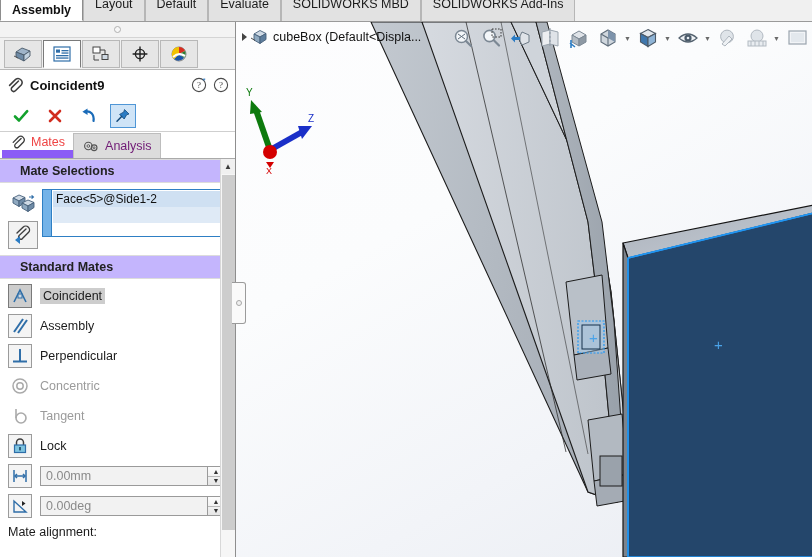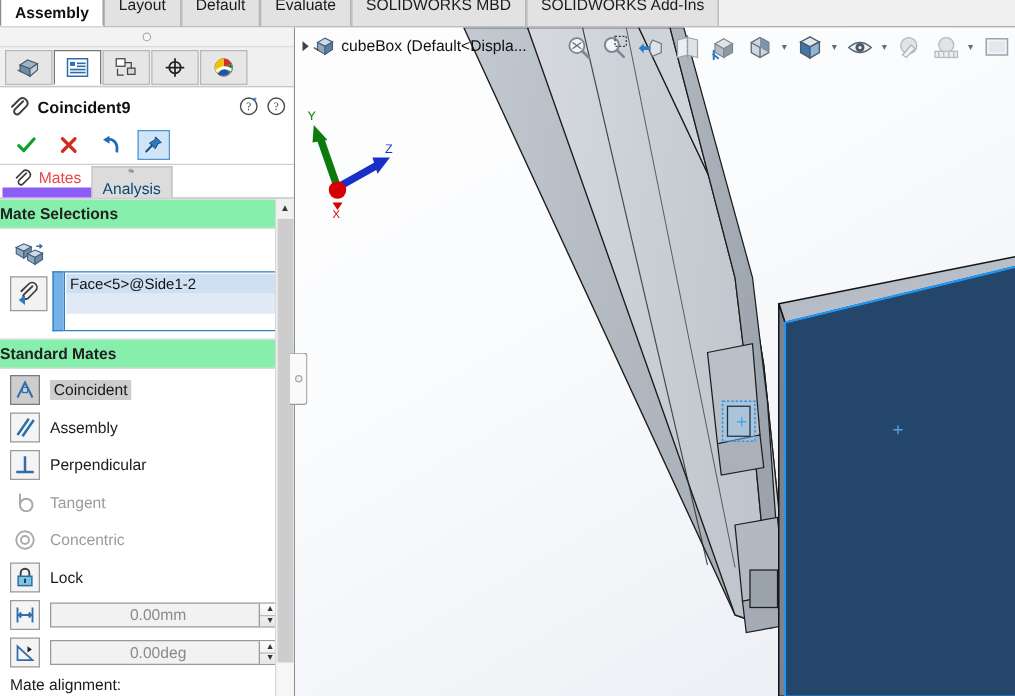--- a/index.html
+++ b/index.html
@@ -70,37 +70,37 @@
   .act-btn { width: 26px; height: 24px; display: flex; align-items: center; justify-content: center; }
   .act-btn.pinned { background: #cfe4f7; border: 1px solid #4f96d6; }
 
   .mate-tabs { height: 27px; display: flex; align-items: flex-end; background: #ffffff;
                border-bottom: 1px solid #aaa; padding-left: 2px; }
   .mate-tab {
     height: 25px; display: flex; align-items: center; gap: 5px; padding: 0 8px;
     font-size: 12.5px; background: #ffffff; color: #333;
   }
   .mate-tab.active { background: #ffffff; color: #ef4444; border-bottom: 8px solid #8b5cf6; position: relative; z-index:2;}
-  .mate-tab.inactive { background: #dcdcdc; border: 1px solid #bdbdbd; border-bottom: none; color: #0c4a6e; flex-direction: column; }
+  .mate-tab.inactive { background: #dcdcdc; border: 1px solid #bdbdbd; border-bottom: none; color: #701a75; }
 
   .panel-body { position: relative; height: 446px; overflow: hidden; background: #ffffff; }
 
   .section-hdr {
     display: flex; align-items: center; justify-content: space-between;
-    height: 24px; padding: 0 8px 0 0; background: #86efac;
+    height: 24px; padding: 0 8px 0 20px; background: #c4b5fd;
     border-top: 1px solid #dcdcdc; border-bottom: 1px solid #dcdcdc;
     font-weight: bold; font-size: 12.5px; color: #222; text-align: center;
   }
   .chev { font-size: 11px; color: #444; line-height: 1; }
 
   .mate-sel-row { display: flex; padding: 6px 6px 6px 4px; align-items: flex-start; }
   .sel-icons { width: 38px; display: flex; flex-direction: column; align-items: center; gap: 4px; }
   .sel-iconbox { width: 30px; height: 28px; display:flex; align-items:center; justify-content:center; }
   .sel-iconbox.framed { border: 1px solid #9a9a9a; background: #f2f2f2; }
-  .sel-listwrap { flex: 1; display: flex; margin-top: 28px; }
+  .sel-listwrap { flex: 1; display: flex; }
   .sel-stripe { width: 9px; background: #74b3e8; border: 1px solid #2e7fc4; border-right: none; }
   .sel-list {
     flex: 1; height: 48px; border: 1px solid #2e7fc4; background: #ffffff;
     padding: 1px; overflow: hidden;
   }
   .sel-item { height: 16px; line-height: 16px; font-size: 12px; padding-left: 3px; white-space: nowrap; }
   .sel-item.a { background: #cfe0f2; color: #111; }
   .sel-item.b { background: #1f6fd0; color: #ffffff; }
   .sel-item.blank { background: #dfeaf6; }
 
@@ -111,21 +111,21 @@
   .mate-icon { width: 24px; height: 24px; display: flex; align-items: center; justify-content: center; }
   .mate-icon.boxed { border: 1px solid #9b9b9b; background: #f4f4f4; }
   .mate-icon.selected { border: 1px solid #7a7a7a; background: #cdcdcd; }
   .mate-label { font-size: 12.5px; color: #1b1b1b; }
   .mate-label.sel { background: #cdcdcd; padding: 1px 3px; }
   .mate-label.dim { color: #9b9b9b; }
 
   .num-row { display: flex; align-items: center; gap: 8px; height: 30px; padding-left: 8px; padding-right: 10px; }
   .num-field {
     flex: 1; height: 20px; border: 1px solid #9a9a9a; background: #f2f2f2;
-    display: flex; align-items: center; position: relative; text-align: center;
+    display: flex; align-items: center; position: relative;
   }
   .num-value { flex: 1; font-size: 12.5px; color: #8a8a8a; padding-left: 5px; }
   .spin { width: 17px; height: 18px; border-left: 1px solid #9a9a9a; display: flex;
           flex-direction: column; background: linear-gradient(#fdfdfd,#e6e6e6); }
   .spin div { flex: 1; display: flex; align-items: center; justify-content: center; font-size: 7px; color: #333; }
   .spin div:first-child { border-bottom: 1px solid #b9b9b9; }
 
   .mate-align { padding-left: 8px; font-size: 12.5px; color: #1b1b1b; margin-top: 4px; }
 
   
@@ -368,35 +368,35 @@
               <path d="M10 3 L10 15" stroke="#2f6ea8" stroke-width="2"></path>
               <path d="M3 15.5 L17 15.5" stroke="#2f6ea8" stroke-width="2"></path>
             </svg>
           </div>
           <span class="mate-label">Perpendicular</span>
         </div>
 
         <div class="mate-row">
           <div class="mate-icon">
             <svg width="20" height="20" viewBox="0 0 20 20">
+              <circle cx="10" cy="10" r="7" fill="none" stroke="#aaa" stroke-width="1.5"></circle>
+              <circle cx="10" cy="10" r="3.2" fill="none" stroke="#aaa" stroke-width="1.5"></circle>
+            </svg>
+          </div>
+          <span class="mate-label dim">Concentric</span>
+        </div>
+
+        <div class="mate-row">
+          <div class="mate-icon">
+            <svg width="20" height="20" viewBox="0 0 20 20">
               <circle cx="11" cy="12" r="5" fill="none" stroke="#aaa" stroke-width="1.6"></circle>
               <path d="M6 12 L6 3" stroke="#aaa" stroke-width="1.6"></path>
             </svg>
           </div>
           <span class="mate-label dim">Tangent</span>
-        </div>
-
-        <div class="mate-row">
-          <div class="mate-icon">
-            <svg width="20" height="20" viewBox="0 0 20 20">
-              <circle cx="10" cy="10" r="7" fill="none" stroke="#aaa" stroke-width="1.5"></circle>
-              <circle cx="10" cy="10" r="3.2" fill="none" stroke="#aaa" stroke-width="1.5"></circle>
-            </svg>
-          </div>
-          <span class="mate-label dim">Concentric</span>
         </div>
 
         <div class="mate-row">
           <div class="mate-icon boxed">
             <svg width="20" height="20" viewBox="0 0 20 20">
               <path d="M6.5 9 L6.5 6.5 a3.5 3.5 0 0 1 7 0 L13.5 9" fill="none" stroke="#3d3d3d" stroke-width="1.5"></path>
               <rect x="4.5" y="9" width="11" height="7.5" fill="#7fc4e0" stroke="#2f6ea8" stroke-width="1.2"></rect>
               <rect x="9.2" y="11" width="1.6" height="3.4" fill="#14425f"></rect>
             </svg>
           </div>

